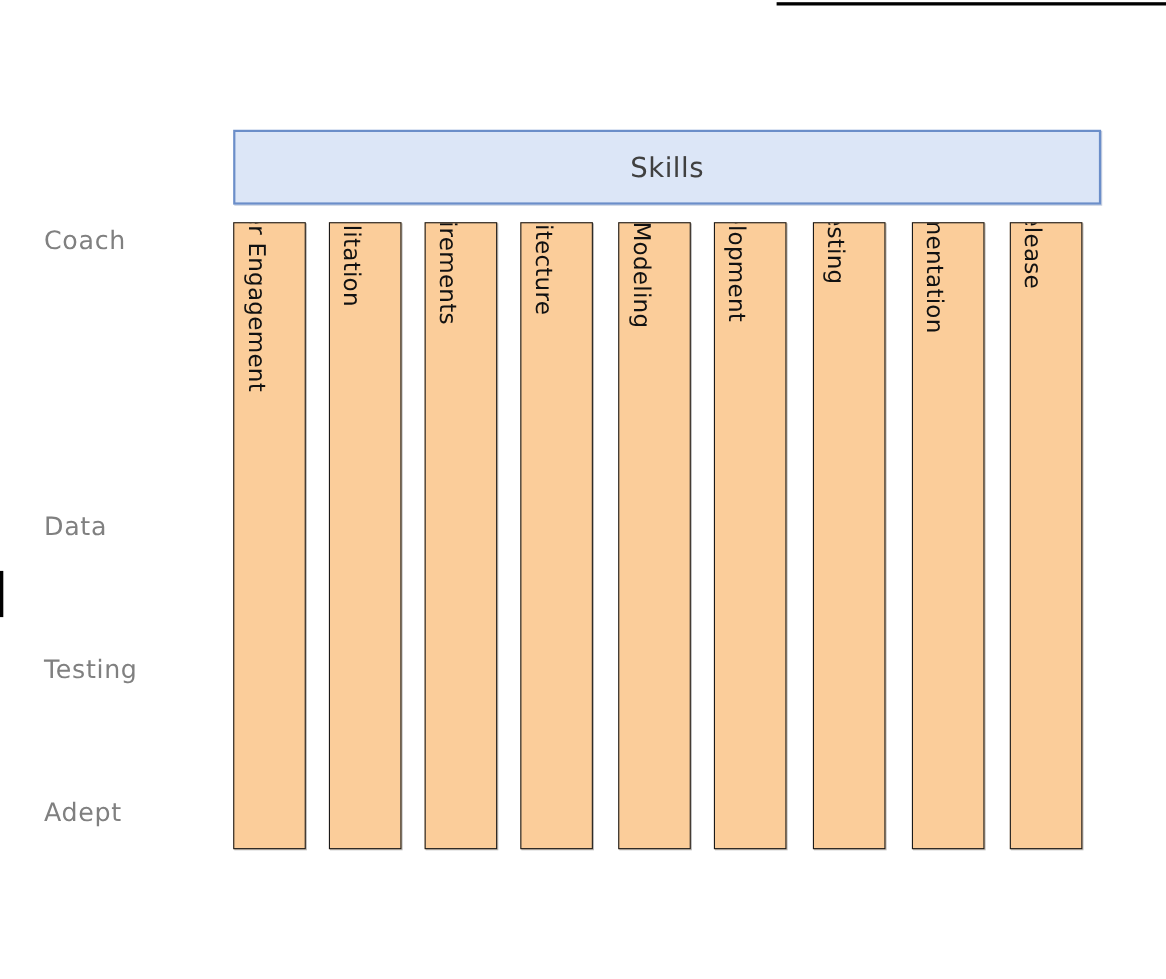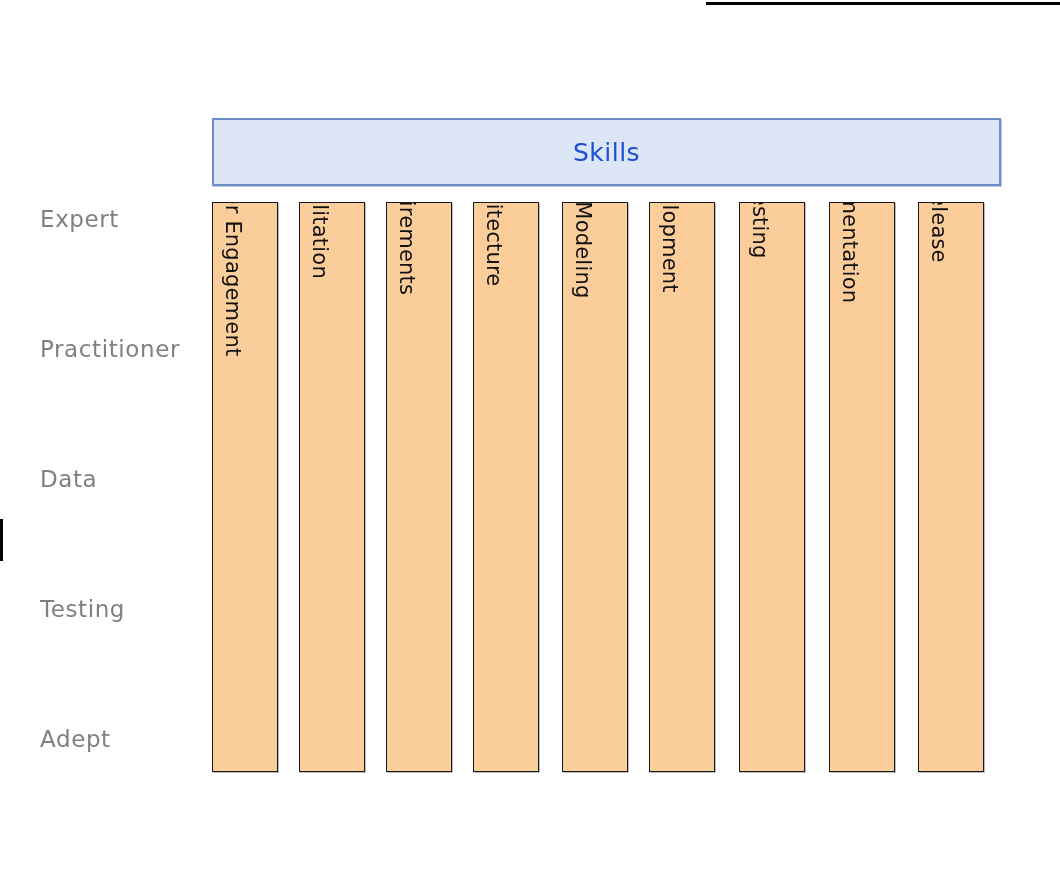--- a/index.html
+++ b/index.html
@@ -60,21 +60,21 @@
     height: 68px;
     background: #dce6f7;
     border: 2px solid #6b8ec9;
     box-sizing: border-box;
     box-shadow: 1px 1px 0 rgba(120,140,180,0.45);
     display: flex;
     align-items: center;
     justify-content: center;
   }
   .skills-band-title {
-    color: #1d4ed8;
+    color: #404040;
     font-size: 25px;
     font-family: "DejaVu Sans", sans-serif;
     letter-spacing: 0.5px;
   }
 
   
   .columns-area {
     position: absolute;
     left: 212px;
     top: 202px;
@@ -106,22 +106,21 @@
   }
 </style>
 </head>
 <body>
 
 <div id="canvas">
 
   <div class="artifact-top-line"></div>
   <div class="artifact-left-line"></div>
 
-  <div class="level-label" style="top:204px;">Expert</div>
-  <div class="level-label" style="top:334px;">Practitioner</div>
+  <div class="level-label" style="top:204px;">Coach</div>
   <div class="level-label" style="top:464px;">Data</div>
   <div class="level-label" style="top:594px;">Testing</div>
   <div class="level-label" style="top:724px;">Adept</div>
 
   <div class="skills-band">
     <span class="skills-band-title">Skills</span>
   </div>
 
   <div class="columns-area">
     <div class="skill-column" style="left:0px;">

